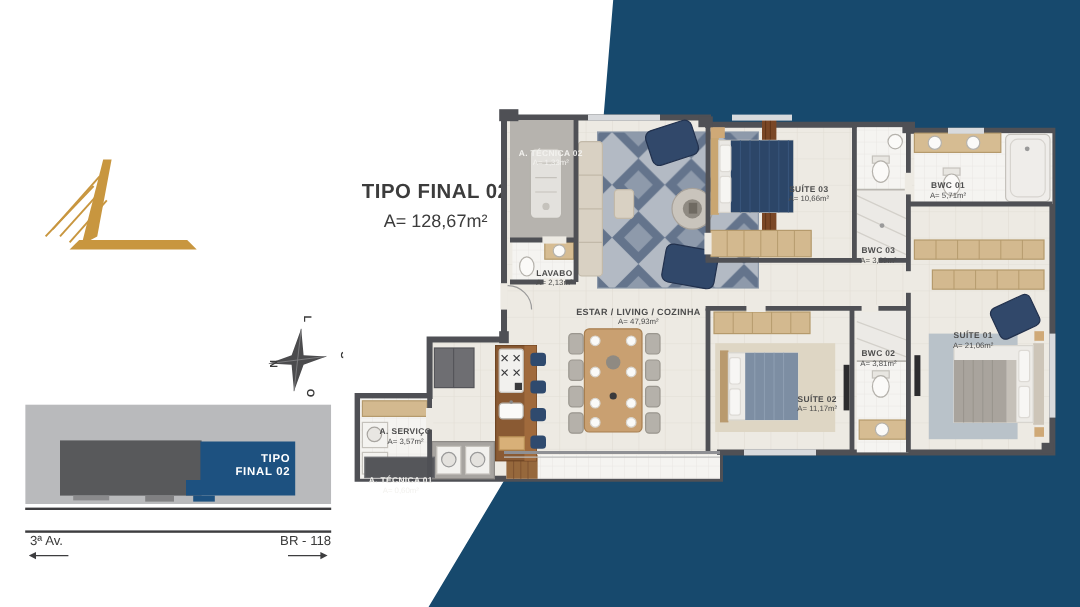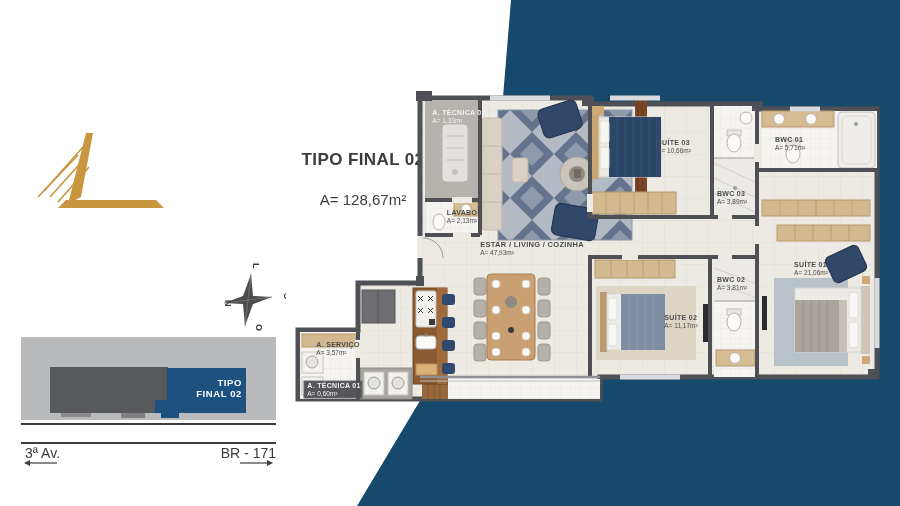--- a/index.html
+++ b/index.html
@@ -2,35 +2,35 @@
 <html><head>
 <meta charset="utf-8">
 <style>
   html,body{margin:0;padding:0;background:#ffffff;}
   #stage{position:relative;width:900px;height:506px;background:#ffffff;overflow:hidden;
          font-family:"Liberation Sans",sans-serif;}
   .abs{position:absolute;}
   
   .header{left:290px;top:150px;width:146px;text-align:center;color:#3c3c3c;}
   .header .t1{font-size:17px;font-weight:700;letter-spacing:.4px;}
-  .header .t2{font-size:15px;font-weight:500;margin-top:21px;}
+  .header .t2{font-size:15px;font-weight:500;margin-top:6px;}
   
   .logo-text{left:94px;top:172px;font-size:21px;font-weight:700;color:#1a4b79;letter-spacing:.2px;}
   
-  .room-label{transform:translate(-50%,-50%);color:#4c4c4c;line-height:1.2;white-space:nowrap;}
+  .room-label{transform:translate(-50%,-50%);text-align:center;color:#4c4c4c;line-height:1.2;white-space:nowrap;margin-top:16px;}
   .room-label .rn{font-size:7px;font-weight:700;letter-spacing:.3px;}
   .room-label .ra{font-size:6.5px;font-weight:400;}
   .room-label.lt{color:#f2f1ee;}
   .room-label.big .rn{font-size:7.5px;}
   
   .unit-label{left:160px;top:377px;width:82px;text-align:right;color:#ffffff;
               font-size:9.5px;font-weight:700;letter-spacing:.6px;line-height:11px;}
   .hline{height:2px;background:#3d3d3f;}
   .r3310{left:21px;top:426px;width:255px;text-align:center;font-size:12.5px;color:#3a3a3a;font-weight:500;}
-  .street{font-size:14px;color:#3a3a3a;font-weight:500;}
+  .street{font-size:11px;color:#3a3a3a;font-weight:500;}
 </style>
 </head>
 <body>
 
 <div id="stage">
 
   <svg class="abs" style="left:0;top:0;" width="900" height="506" viewBox="0 0 900 506">
     <polygon points="511,0 900,0 900,506 357,506 421,399 503,97" fill="#17496d"></polygon>
   </svg>
 
@@ -76,21 +76,21 @@
     <polygon points="146,31 225,31 225,76 134,76 134,63 146,63" fill="#1d5180"></polygon>
     <rect x="140" y="76" width="18" height="5" fill="#1d5180"></rect>
   </svg>
   <div class="abs unit-label">
     <div>TIPO</div>
     <div>FINAL 02</div>
   </div>
   <div class="abs hline" style="left:21px;top:423px;width:255px;"></div>
   <div class="abs hline" style="left:21px;top:442px;width:255px;"></div>
   <div class="abs street" style="left:25px;top:445px;">3ª Av.</div>
-  <div class="abs street" style="left:196px;top:445px;width:80px;text-align:right;">BR - 171</div>
+  <div class="abs street" style="left:196px;top:445px;width:80px;text-align:right;">BR - 118</div>
   <svg class="abs" style="left:21px;top:458px;" width="255" height="10" viewBox="0 0 255 10">
     <line x1="8" y1="5" x2="36" y2="5" stroke="#3d3d3f" stroke-width="1.2"></line>
     <polygon points="3,5 9,2 9,8" fill="#3d3d3f"></polygon>
     <line x1="219" y1="5" x2="247" y2="5" stroke="#3d3d3f" stroke-width="1.2"></line>
     <polygon points="252,5 246,2 246,8" fill="#3d3d3f"></polygon>
   </svg>
 
   <svg class="abs" style="left:290px;top:88px;" width="590" height="317" viewBox="0 0 590 317">
     <defs>
       <pattern id="tileL" width="22" height="22" patternUnits="userSpaceOnUse">

